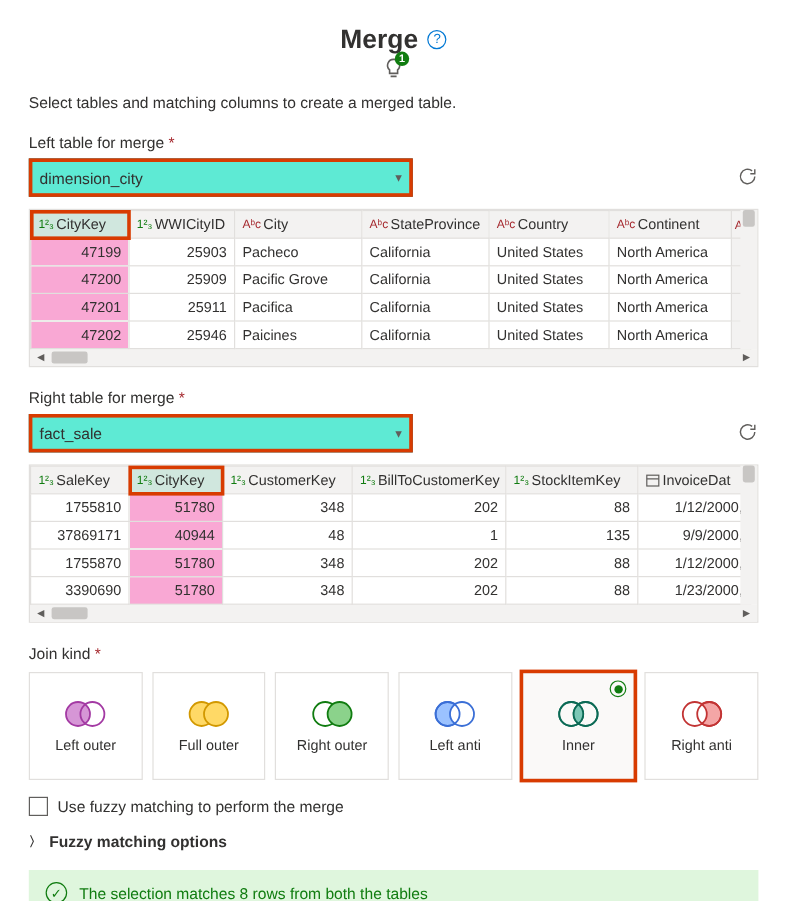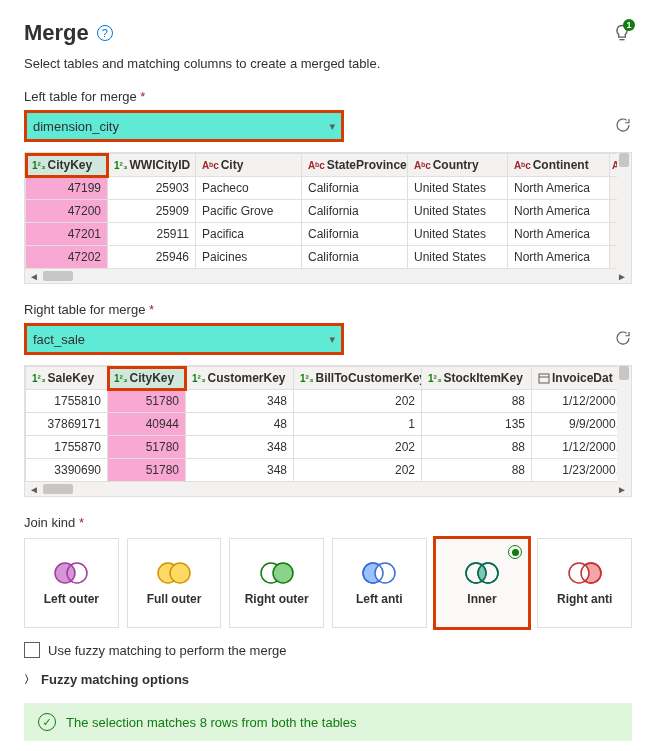--- a/index.html
+++ b/index.html
@@ -5,21 +5,21 @@
   * { box-sizing: border-box; }
   body {
     margin: 0;
     font-family: "Segoe UI", -apple-system, BlinkMacSystemFont, sans-serif;
     font-size: 13px;
     color: #323130;
     background: #fff;
     width: 656px;
     padding: 20px 24px 24px 24px;
   }
-  .header { display: flex; align-items: center; justify-content: space-between; }
+  .header { display: flex; align-items: center; justify-content: space-between; flex-direction: column; }
   .title-wrap { display: flex; align-items: center; gap: 8px; }
   h1 { font-size: 22px; font-weight: 600; margin: 0; }
   .help-icon {
     width: 16px; height: 16px; border: 1.2px solid #0078d4; border-radius: 50%;
     display: inline-flex; align-items: center; justify-content: center;
     font-size: 11px; color: #0078d4;
   }
   .tip-icon { position: relative; width: 20px; height: 22px; }
   .tip-icon svg { width: 20px; height: 22px; }
   .tip-badge {
@@ -40,41 +40,41 @@
   .chev { font-size: 11px; color: #605e5c; }
   .refresh-icon svg { width: 18px; height: 18px; stroke: #605e5c; }
   .spacer { flex: 1; }
   .table-wrap { border: 1px solid #e1dfdd; border-radius: 0; margin-bottom: 4px; position: relative; }
   table { border-collapse: collapse; width: 100%; table-layout: fixed; font-size: 12px; }
   th, td {
     border: 1px solid #e1dfdd; padding: 4px 6px; text-align: left;
     white-space: nowrap; overflow: hidden; text-overflow: ellipsis;
     height: 22px;
   }
-  th { background: #f3f2f1; font-weight: 700; }
+  th { background: #f3f2f1; font-weight: 400; }
   th.sel, td.col-sel { background: #f9a8d4; }
   th.hl-red-th { outline: 3px solid #d83b01; outline-offset: -2px; background: #d0e7de; }
   .num { text-align: right; }
   .num-prefix { color:#107c10; font-size:10px; }
   .text-prefix { color:#a4262c; font-size:10px; }
   .date-prefix { color:#605e5c; }
   .col-narrow { width: 16px; padding: 0; text-align: center; background:#f3f2f1;}
   .vscroll {
     width: 14px; position: relative; background: #f3f2f1;
   }
   .vscroll-inner { position: absolute; left: 2px; right:2px; top:0; height:14px; background:#c8c6c4; border-radius: 2px; }
   .hscroll {
     height: 14px; background: #f3f2f1; display: flex; align-items: center;
     justify-content: space-between; padding: 0 2px;
   }
   .hscroll .thumb { flex: 0 0 30px; height: 10px; background: #c8c6c4; border-radius: 2px; margin-left: 2px; }
   .hscroll .track { flex: 1; }
   .hscroll .arrow { font-size: 10px; color: #605e5c; padding: 0 2px; }
   .mt-18 { margin-top: 18px; }
-  .join-row { display: flex; gap: 8px; margin-top: 8px; font-weight: bold; }
+  .join-row { display: flex; gap: 8px; margin-top: 8px; }
   .join-card {
     flex: 1; height: 90px; border: 1px solid #e1dfdd; background: #fff;
     display: flex; flex-direction: column; align-items: center; justify-content: center;
     gap: 6px; position: relative; font-size: 12px; text-align:center;
   }
   .join-card.selected { background: #faf9f8; }
   .join-card.hl-red-card { outline: 3px solid #d83b01; outline-offset: -1px; }
   .radio-dot {
     position: absolute; top: 6px; right: 6px; width: 14px; height: 14px;
     border: 1.5px solid #107c10; border-radius: 50%; display: flex;

